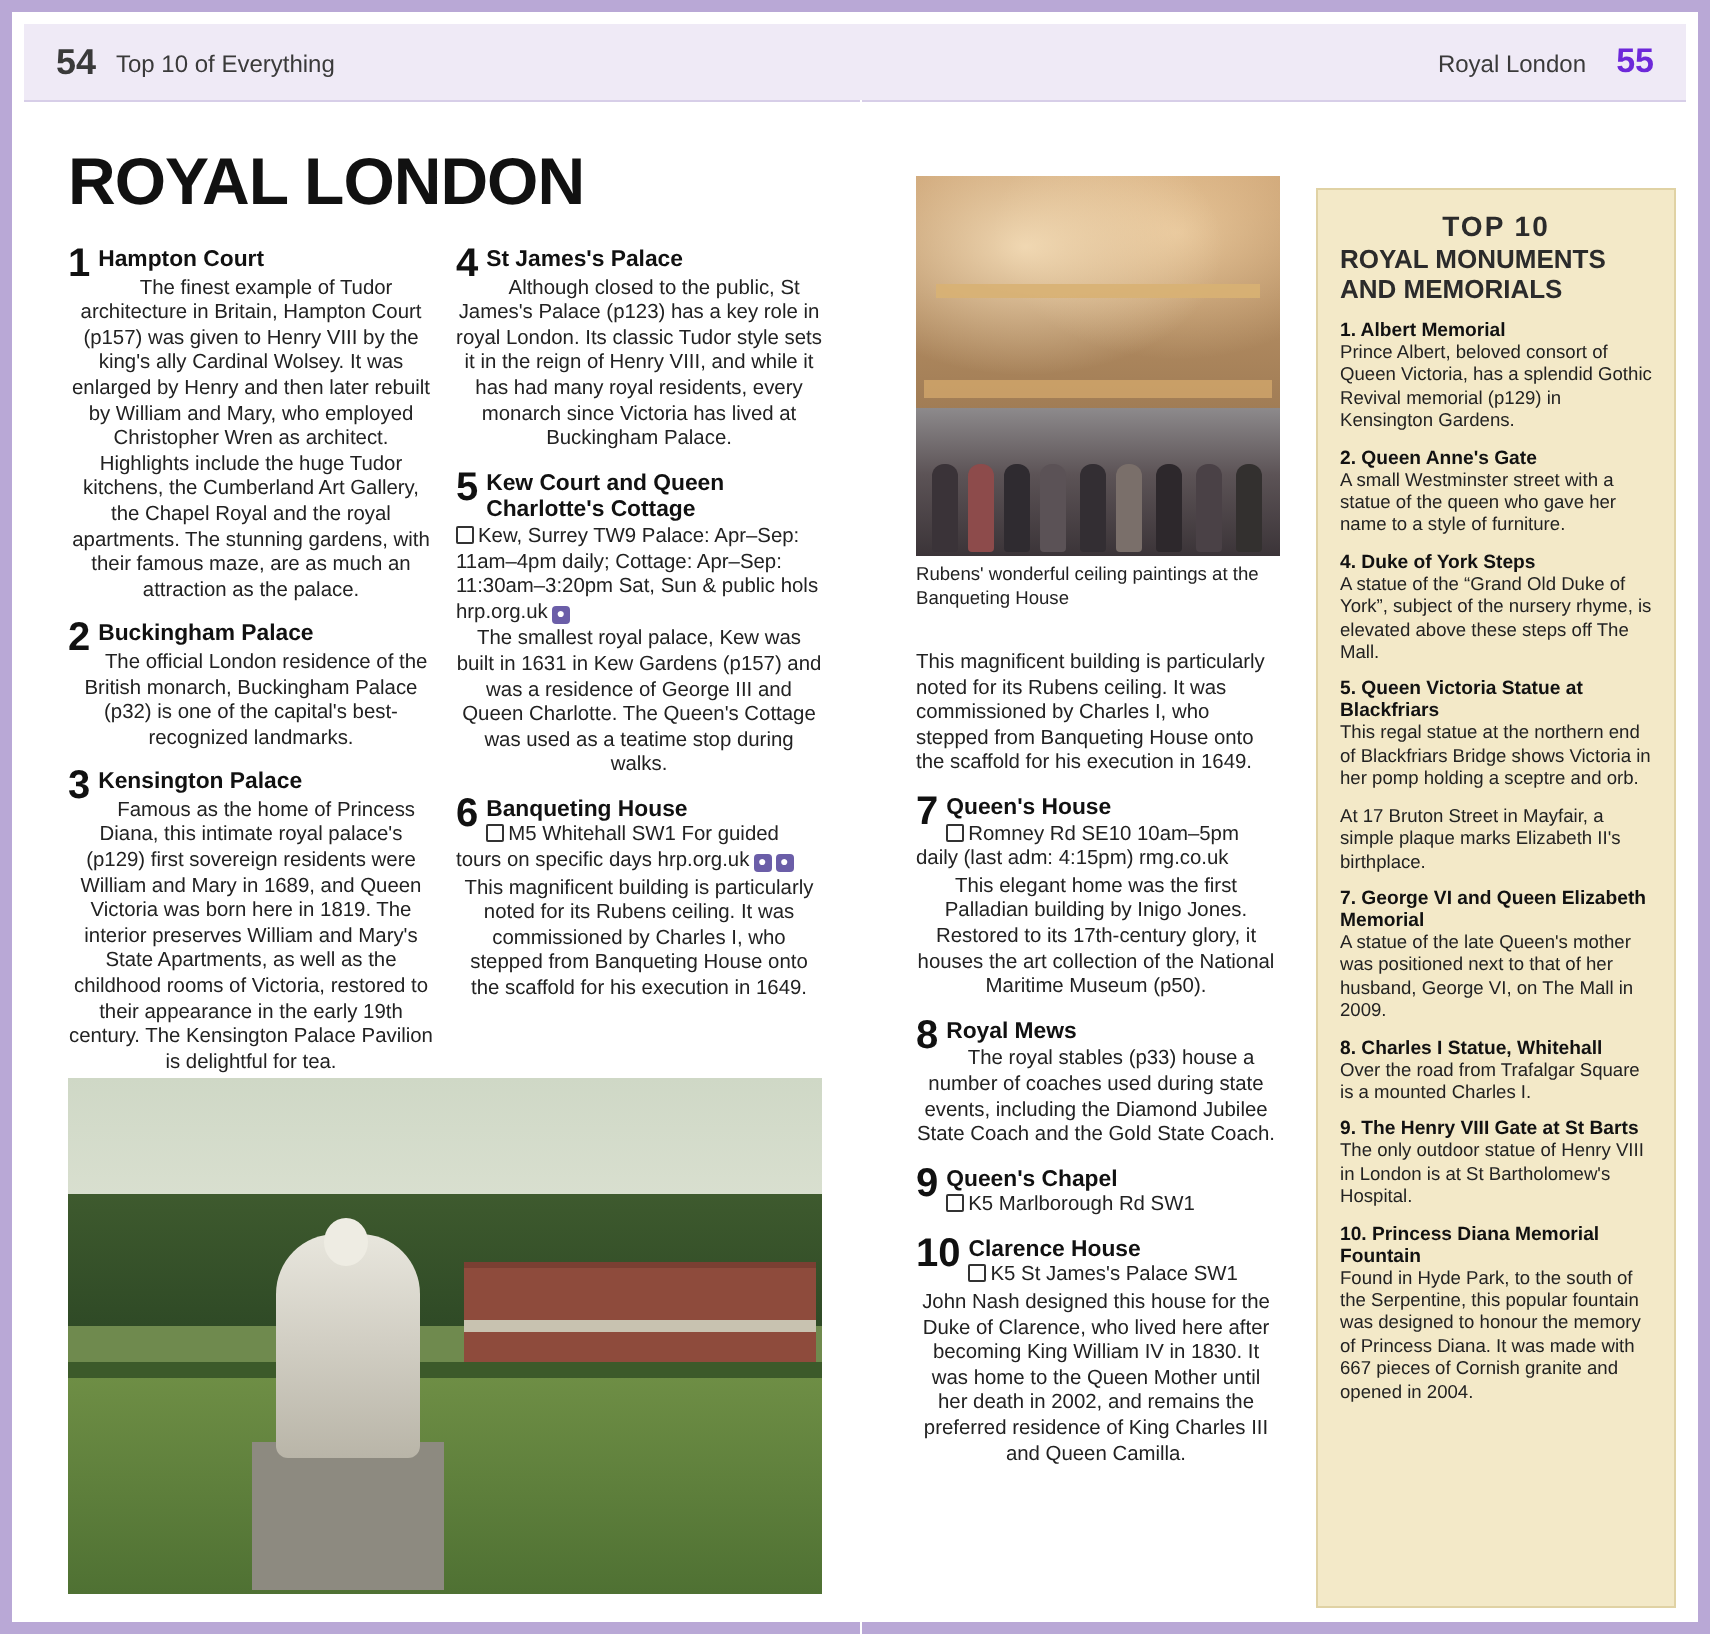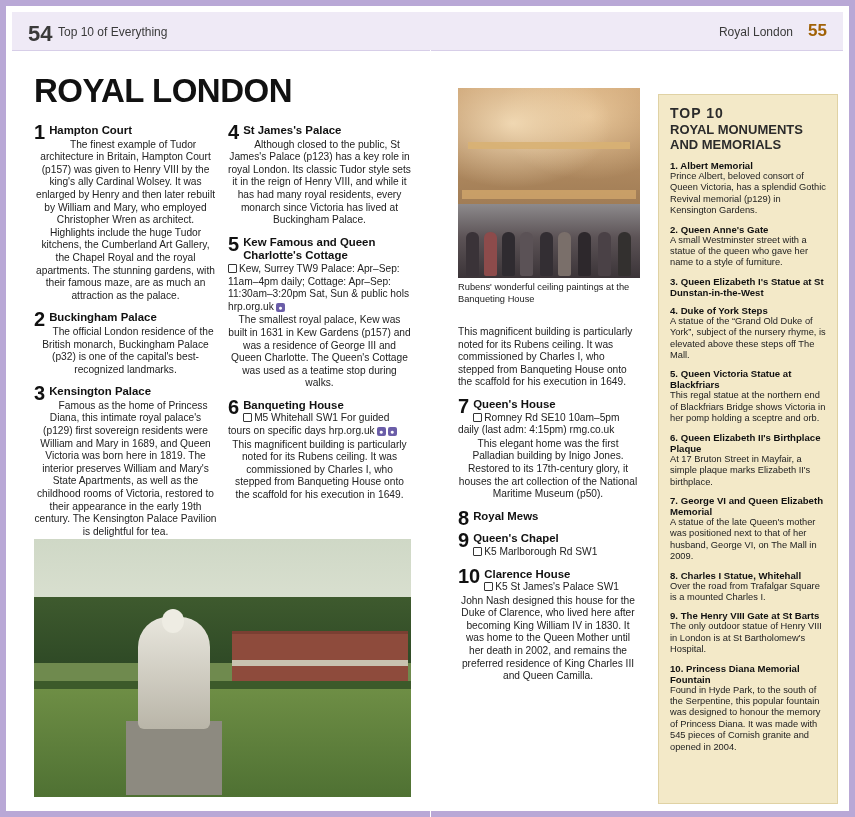--- a/index.html
+++ b/index.html
@@ -18,27 +18,27 @@
     border-top:6px solid #b9a8d6;
     border-bottom:6px solid #b9a8d6;
   }
   
   .runhead{
     position:absolute;left:6px;right:6px;top:6px;height:38px;
     background:#efeaf6;
     border-bottom:1px solid #d7cee8;
   }
   .runhead .folio-left{
-    position:absolute;left:16px;top:9px;font-size:22px;font-weight:bold;color:#3a3a3a;
+    position:absolute;left:16px;top:9px;font-size:18px;font-weight:bold;color:#3a3a3a;
   }
   .runhead .title-left{
     position:absolute;left:46px;top:13px;font-size:12px;color:#3a3a3a;
   }
   .runhead .folio-right{
-    position:absolute;right:16px;top:9px;font-size:17px;font-weight:bold;color:#a16207;margin-left:26px;
+    position:absolute;right:16px;top:9px;font-size:17px;font-weight:bold;color:#6d28d9;margin-left:26px;
   }
   .runhead .title-right{
     position:absolute;right:50px;top:13px;font-size:12px;color:#3a3a3a;
   }
   .gutter{
     position:absolute;left:424px;top:44px;width:1px;height:767px;background:#ffffff;
   }
 
   
   h1.page-title{
@@ -132,21 +132,21 @@
     background:#eeece3;
   }
   .cap-bottom{left:28px;top:814px;width:380px;}
 
   
   .top10{
     position:absolute;left:652px;top:88px;width:180px;height:710px;
     background:#f3e9c8;border:1px solid #e0d2a4;box-sizing:border-box;padding:10px 11px;
   }
   .top10 .t10-kicker{
-    text-align:left;font-size:14px;font-weight:bold;letter-spacing:1px;color:#2b2b2b;margin-bottom:1px;
+    text-align:center;font-size:14px;font-weight:bold;letter-spacing:1px;color:#2b2b2b;margin-bottom:1px;
   }
   .top10 .t10-title{
     font-size:13px;font-weight:bold;color:#2b2b2b;line-height:15px;margin-bottom:8px;
   }
   .top10 .t10-item{margin-bottom:7px;}
   .top10 .t10-head{font-size:9.6px;font-weight:bold;color:#111;}
   .top10 .t10-body{font-size:9.3px;line-height:11.4px;color:#222;margin-top:0px;}
 </style>
 </head>
 <body>
@@ -189,21 +189,21 @@
   <div class="col col2">
 
     <div class="entry">
       <span class="num">4</span>
       <span class="hd">St James's Palace</span>
       <p class="body">Although closed to the public, St James's Palace (p123) has a key role in royal London. Its classic Tudor style sets it in the reign of Henry VIII, and while it has had many royal residents, every monarch since Victoria has lived at Buckingham Palace.</p>
     </div>
 
     <div class="entry">
       <span class="num">5</span>
-      <span class="hd">Kew Famous and Queen Charlotte's Cottage</span>
+      <span class="hd">Kew Court and Queen Charlotte's Cottage</span>
       <p class="meta">
         <span class="sq"></span><span>Kew, Surrey TW9  Palace: Apr–Sep: 11am–4pm daily; Cottage: Apr–Sep: 11:30am–3:20pm Sat, Sun &amp; public hols  hrp.org.uk</span><span class="badge">●</span>
       </p>
       <p class="body">The smallest royal palace, Kew was built in 1631 in Kew Gardens (p157) and was a residence of George III and Queen Charlotte. The Queen's Cottage was used as a teatime stop during walks.</p>
     </div>
 
     <div class="entry">
       <span class="num">6</span>
       <span class="hd">Banqueting House</span>
       <p class="meta">
@@ -241,20 +241,21 @@
       <span class="hd">Queen's House</span>
       <p class="meta">
         <span class="sq"></span><span>Romney Rd SE10  10am–5pm daily (last adm: 4:15pm)  rmg.co.uk</span>
       </p>
       <p class="body">This elegant home was the first Palladian building by Inigo Jones. Restored to its 17th-century glory, it houses the art collection of the National Maritime Museum (p50).</p>
     </div>
 
     <div class="entry">
       <span class="num">8</span>
       <span class="hd">Royal Mews</span>
+      <p class="body">The royal stables (p33) house a number of coaches used during state events, including the Diamond Jubilee State Coach and the Gold State Coach.</p>
     </div>
 
     <div class="entry">
       <span class="num">9</span>
       <span class="hd">Queen's Chapel</span>
       <p class="meta">
         <span class="sq"></span><span>K5  Marlborough Rd SW1</span>
       </p>
     </div>
 
@@ -275,49 +276,47 @@
 
     <div class="t10-item">
       <div class="t10-head">1.  Albert Memorial</div>
       <div class="t10-body">Prince Albert, beloved consort of Queen Victoria, has a splendid Gothic Revival memorial (p129) in Kensington Gardens.</div>
     </div>
     <div class="t10-item">
       <div class="t10-head">2. Queen Anne's Gate</div>
       <div class="t10-body">A small Westminster street with a statue of the queen who gave her name to a style of furniture.</div>
     </div>
     <div class="t10-item">
-      <div class="t10-head">3.  Queen Elizabeth I's Statue at St Dunstan-in-the-West</div>
     </div>
     <div class="t10-item">
       <div class="t10-head">4.  Duke of York Steps</div>
       <div class="t10-body">A statue of the “Grand Old Duke of York”, subject of the nursery rhyme, is elevated above these steps off The Mall.</div>
     </div>
     <div class="t10-item">
       <div class="t10-head">5.  Queen Victoria Statue at Blackfriars</div>
       <div class="t10-body">This regal statue at the northern end of Blackfriars Bridge shows Victoria in her pomp holding a sceptre and orb.</div>
     </div>
     <div class="t10-item">
-      <div class="t10-head">6.  Queen Elizabeth II's Birthplace Plaque</div>
       <div class="t10-body">At 17 Bruton Street in Mayfair, a simple plaque marks Elizabeth II's birthplace.</div>
     </div>
     <div class="t10-item">
       <div class="t10-head">7.  George VI and Queen Elizabeth Memorial</div>
       <div class="t10-body">A statue of the late Queen's mother was positioned next to that of her husband, George VI, on The Mall in 2009.</div>
     </div>
     <div class="t10-item">
       <div class="t10-head">8.  Charles I Statue, Whitehall</div>
       <div class="t10-body">Over the road from Trafalgar Square is a mounted Charles I.</div>
     </div>
     <div class="t10-item">
       <div class="t10-head">9.  The Henry VIII Gate at St Barts</div>
       <div class="t10-body">The only outdoor statue of Henry VIII in London is at St Bartholomew's Hospital.</div>
     </div>
     <div class="t10-item">
       <div class="t10-head">10.  Princess Diana Memorial Fountain</div>
-      <div class="t10-body">Found in Hyde Park, to the south of the Serpentine, this popular fountain was designed to honour the memory of Princess Diana. It was made with 545 pieces of Cornish granite and opened in 2004.</div>
+      <div class="t10-body">Found in Hyde Park, to the south of the Serpentine, this popular fountain was designed to honour the memory of Princess Diana. It was made with 667 pieces of Cornish granite and opened in 2004.</div>
     </div>
   </div>
 
   <div class="photo-bottom">
     <div class="sky"></div>
     <div class="trees"></div>
     <div class="palace"></div>
     <div class="hedge"></div>
     <div class="lawn"></div>
     <div class="statue-base"></div>

